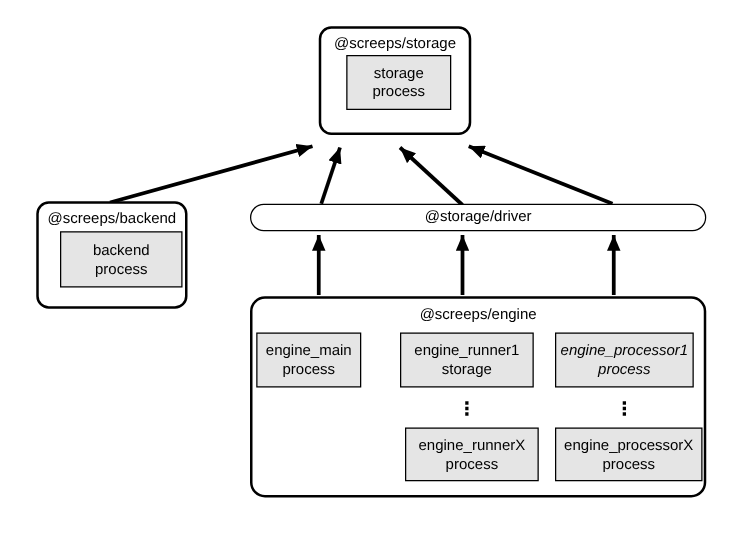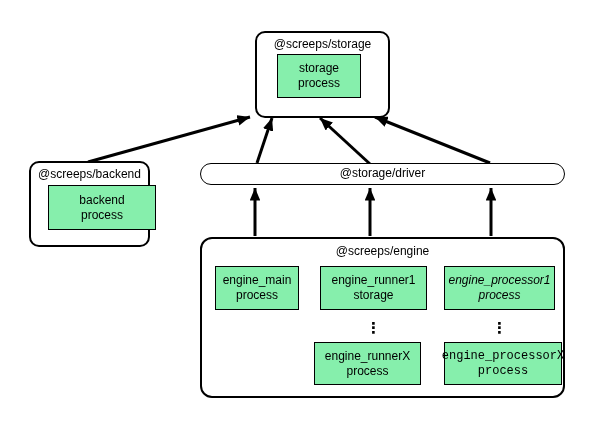--- a/index.html
+++ b/index.html
@@ -35,21 +35,21 @@
   .node-title {
     position: absolute;
     left: 0; right: 0;
     text-align: center;
     font-size: 12px;
     line-height: 15px;
     white-space: nowrap;
   }
   .process {
     position: absolute;
-    background: #86efac;
+    background: #e5e5e5;
     border: 1.5px solid #000;
     box-sizing: border-box;
     display: flex;
     align-items: center;
     justify-content: center;
     text-align: center;
     font-size: 12px;
     line-height: 15px;
     white-space: pre-line;
   }
@@ -58,43 +58,43 @@
     display: flex;
     align-items: center;
     justify-content: center;
     font-size: 15px;
     font-weight: bold;
     line-height: 1;
     letter-spacing: 0;
   }
 
   
-  .storage { left: 255px; top: 31px; width: 135px; height: 87px; border-radius: 10px; }
+  .storage { left: 255px; top: 21px; width: 122px; height: 87px; border-radius: 10px; }
   .storage .node-title { top: 4px; }
   .storage .process { left: 20px; top: 21px; width: 84px; height: 44px; }
 
   
   .backend { left: 29px; top: 161px; width: 121px; height: 86px; border-radius: 10px; }
   .backend .node-title { top: 4px; }
-  .backend .process { left: 17px; top: 22px; width: 108px; height: 45px; }
+  .backend .process { left: 17px; top: 22px; width: 98px; height: 45px; }
 
   
   .driver { left: 200px; top: 163px; width: 365px; height: 22px; border-radius: 11px; border-width: 1.5px; }
   .driver .node-title { top: 2px; }
 
   
   .engine { left: 200px; top: 237px; width: 365px; height: 161px; border-radius: 12px; padding-left: 16px; }
   .engine .node-title { top: 5px; }
-  .proc-main       { left: 13px;  top: 27px;  width: 84px;  height: 44px; }
+  .proc-main       { left: 3px;  top: 27px;  width: 84px;  height: 44px; }
   .proc-runner1    { left: 118px; top: 27px;  width: 107px; height: 44px; }
   .proc-processor1 { left: 242px; top: 27px;  width: 111px; height: 44px; font-style: italic; }
   .dots-runner     { left: 118px; top: 76px;  width: 107px; height: 24px; }
   .dots-processor  { left: 242px; top: 76px;  width: 111px; height: 24px; }
-  .proc-runnerX    { left: 112px; top: 103px; width: 107px; height: 43px; }
-  .proc-processorX { left: 242px; top: 103px; width: 118px; height: 43px; font-family: Liberation Mono, monospace; }
+  .proc-runnerX    { left: 122px; top: 103px; width: 107px; height: 43px; }
+  .proc-processorX { left: 242px; top: 103px; width: 118px; height: 43px; }
 </style>
 </head>
 <body>
 
 <div class="canvas">
 
   <svg id="edges">
     <defs>
       <marker id="arrowhead" markerWidth="4.4" markerHeight="3.6" refX="4.2" refY="1.8" orient="auto" markerUnits="strokeWidth">
         <path d="M0,0 L4.2,1.8 L0,3.6 Z" fill="#000"></path>

